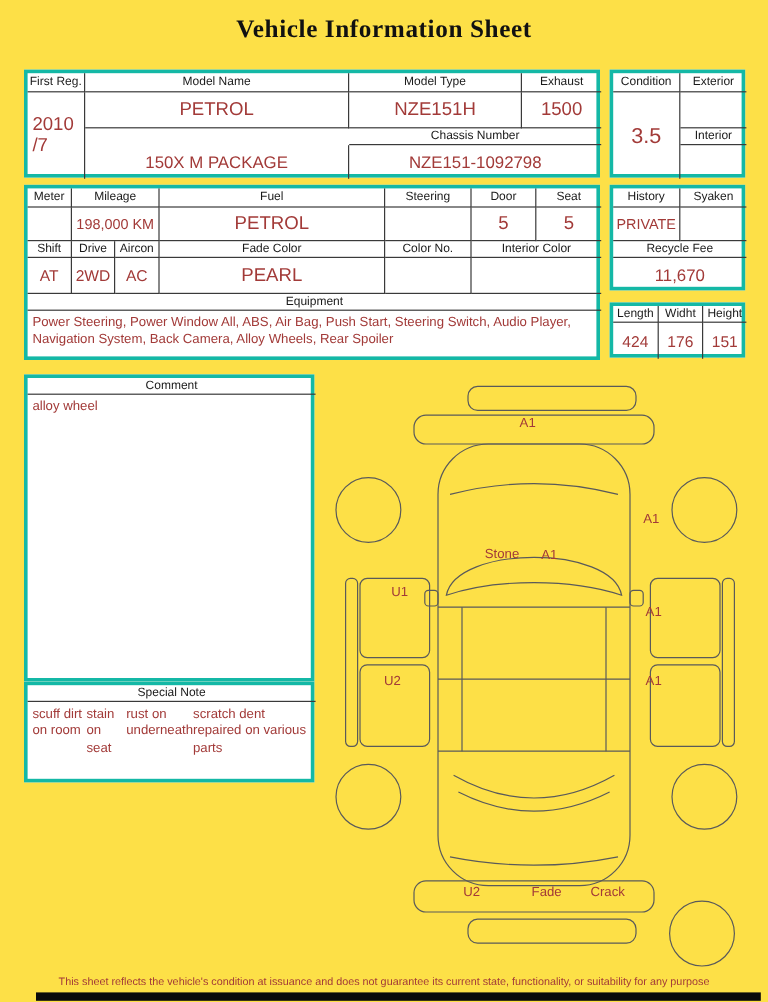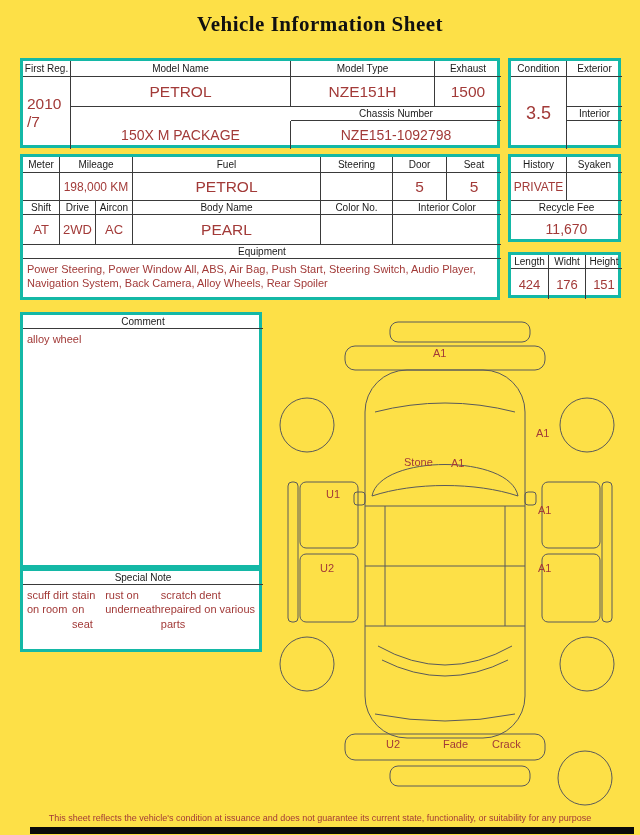--- a/index.html
+++ b/index.html
@@ -70,21 +70,21 @@
     <div class="cell br bb" style="left:0;top:16px;width:37px;height:28px"></div>
     <div class="cell val br bb f10" style="left:37px;top:16px;width:73px;height:28px">198,000 KM</div>
     <div class="cell val br bb f15" style="left:110px;top:16px;width:188px;height:28px">PETROL</div>
     <div class="cell br bb" style="left:298px;top:16px;width:72px;height:28px"></div>
     <div class="cell val br bb f15" style="left:370px;top:16px;width:54px;height:28px">5</div>
     <div class="cell val bb f15" style="left:424px;top:16px;width:54px;height:28px">5</div>
 
     <div class="cell hdr br bb" style="left:0;top:44px;width:37px;height:14px">Shift</div>
     <div class="cell hdr br bb" style="left:37px;top:44px;width:36px;height:14px">Drive</div>
     <div class="cell hdr br bb" style="left:73px;top:44px;width:37px;height:14px">Aircon</div>
-    <div class="cell hdr br bb" style="left:110px;top:44px;width:188px;height:14px">Body Name</div>
+    <div class="cell hdr br bb" style="left:110px;top:44px;width:188px;height:14px">Fade Color</div>
     <div class="cell hdr br bb" style="left:298px;top:44px;width:72px;height:14px">Color No.</div>
     <div class="cell hdr bb" style="left:370px;top:44px;width:108px;height:14px">Interior Color</div>
 
     <div class="cell val br bb f13" style="left:0;top:58px;width:37px;height:30px">AT</div>
     <div class="cell val br bb f13" style="left:37px;top:58px;width:36px;height:30px">2WD</div>
     <div class="cell val br bb f13" style="left:73px;top:58px;width:37px;height:30px">AC</div>
     <div class="cell val br bb f15" style="left:110px;top:58px;width:188px;height:30px">PEARL</div>
     <div class="cell br bb" style="left:298px;top:58px;width:72px;height:30px"></div>
     <div class="cell bb" style="left:370px;top:58px;width:108px;height:30px"></div>
 

